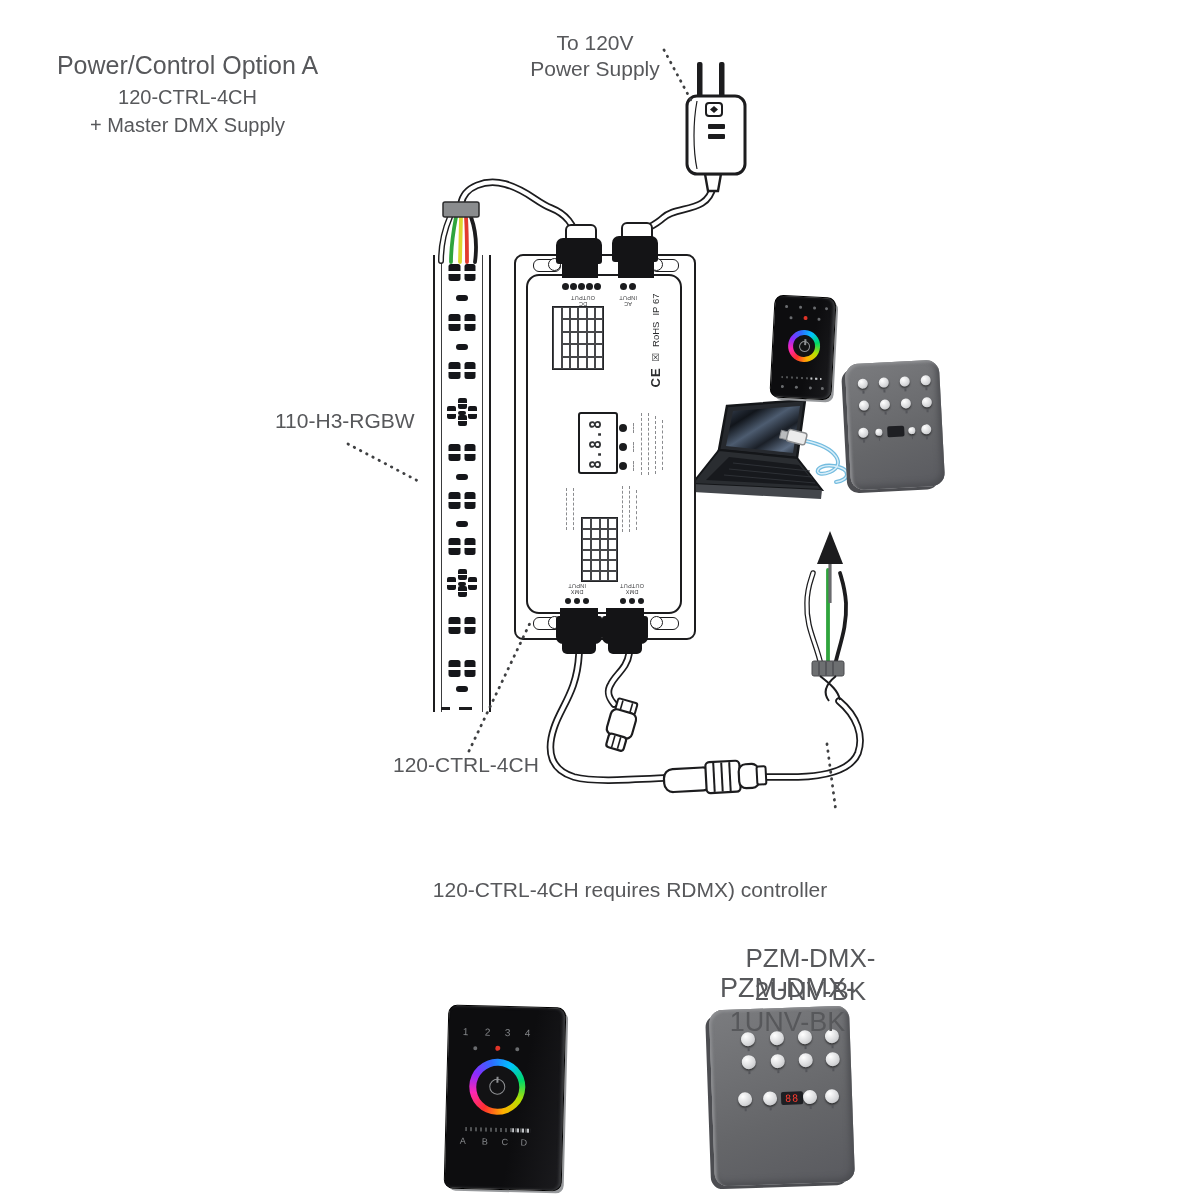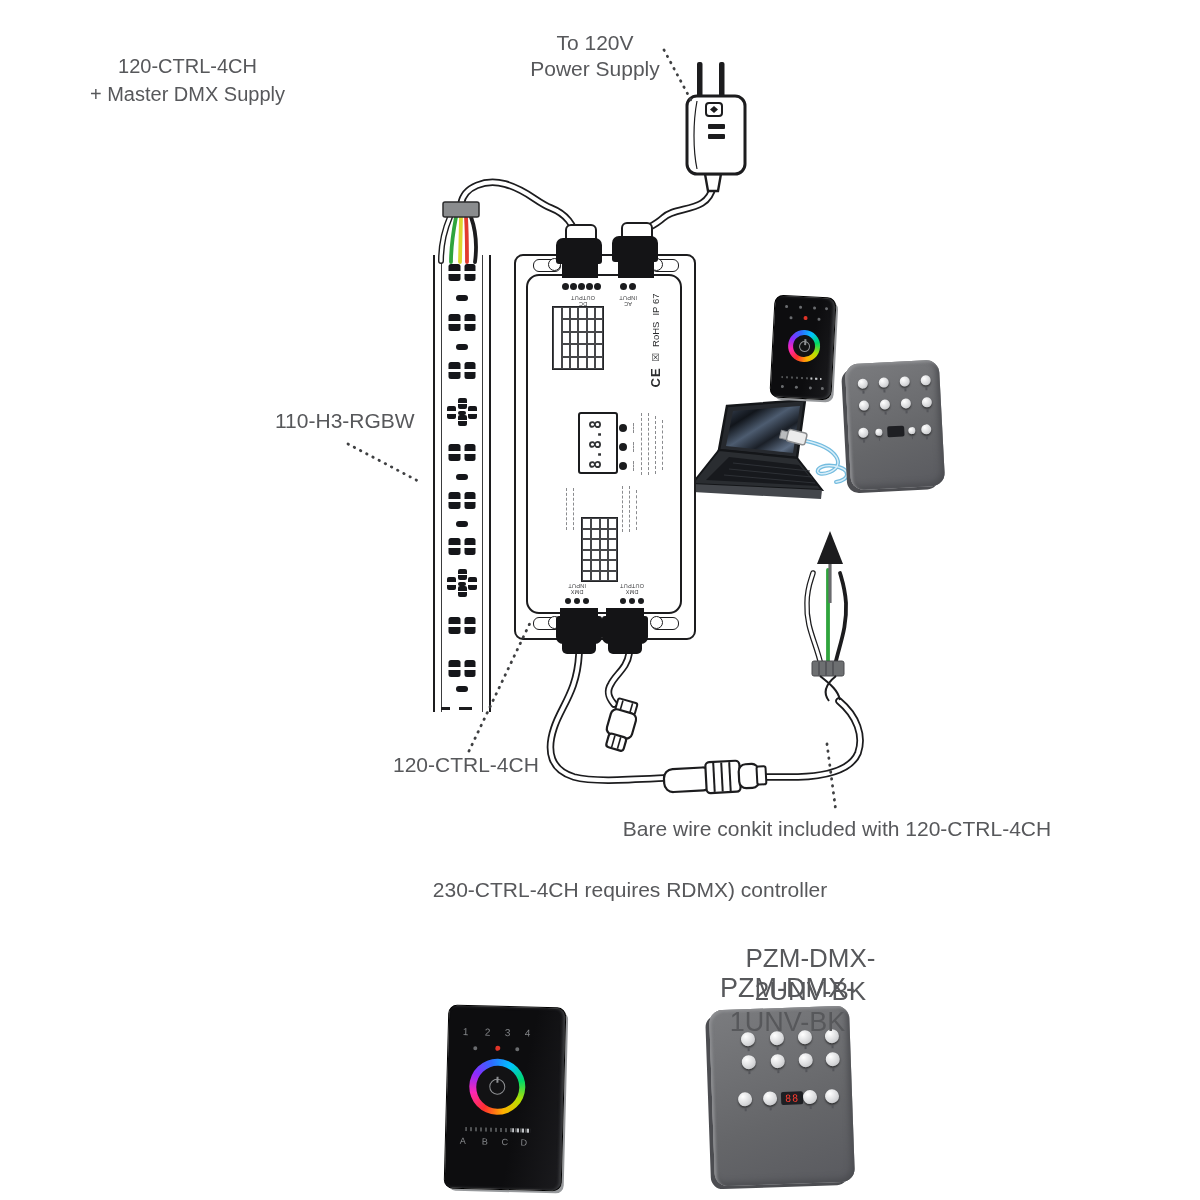--- a/index.html
+++ b/index.html
@@ -453,36 +453,36 @@
       <path d="M 471,217 C 476,231 477,247 475,262" stroke="#1c1c1e" stroke-width="3.8" fill="none" stroke-linecap="round"></path>
       <rect x="443" y="202" width="36" height="15" rx="2" fill="#8a8c8e" stroke="#2b2b2d" stroke-width="1.5"></rect>
     </g>
     <path class="dotted" d="M 664,50 L 692,102"></path>
     <path class="dotted" d="M 348,444 L 420,482"></path>
     <path class="dotted" d="M 469,751 L 530,623"></path>
     <path class="dotted" d="M 827,744 L 836,812"></path>
   </svg>
 
   <div class="t tc" style="left:30px;top:50px;width:315px;">
+    <div style="font-size:25px;">Power/Control Option A</div>
     <div style="font-size:20px;margin-top:4px;">120-CTRL-4CH</div>
     <div style="font-size:20px;margin-top:3px;">+ Master DMX Supply</div>
   </div>
 
   <div class="t tc" style="left:515px;top:30px;width:160px;font-size:21px;">
     <div>To 120V</div>
     <div>Power Supply</div>
   </div>
 
   <div class="t" style="left:275px;top:408px;font-size:21px;">110-H3-RGBW</div>
 
   <div class="t" style="left:393px;top:752px;font-size:21px;">120-CTRL-4CH</div>
 
 
-  <div class="t tc" style="left:557px;top:816px;width:560px;font-size:21px;">Bare wire conkit included with 120-CTRL-4CH</div>
 
   <div class="t tc" style="left:370px;top:877px;width:520px;font-size:21px;">
-    <div>230-CTRL-4CH requires RDMX) controller</div>
+    <div>120-CTRL-4CH requires RDMX) controller</div>
   </div>
 
   <div class="t tc" style="left:665px;top:942px;width:195px;font-size:26px;margin-left:48px;">PZM-DMX-2UNV-BK</div>
   <div class="t tc" style="left:690px;top:972px;width:195px;font-size:27px;">PZM-DMX-1UNV-BK</div>
 
 </div>
 
 </body></html>

